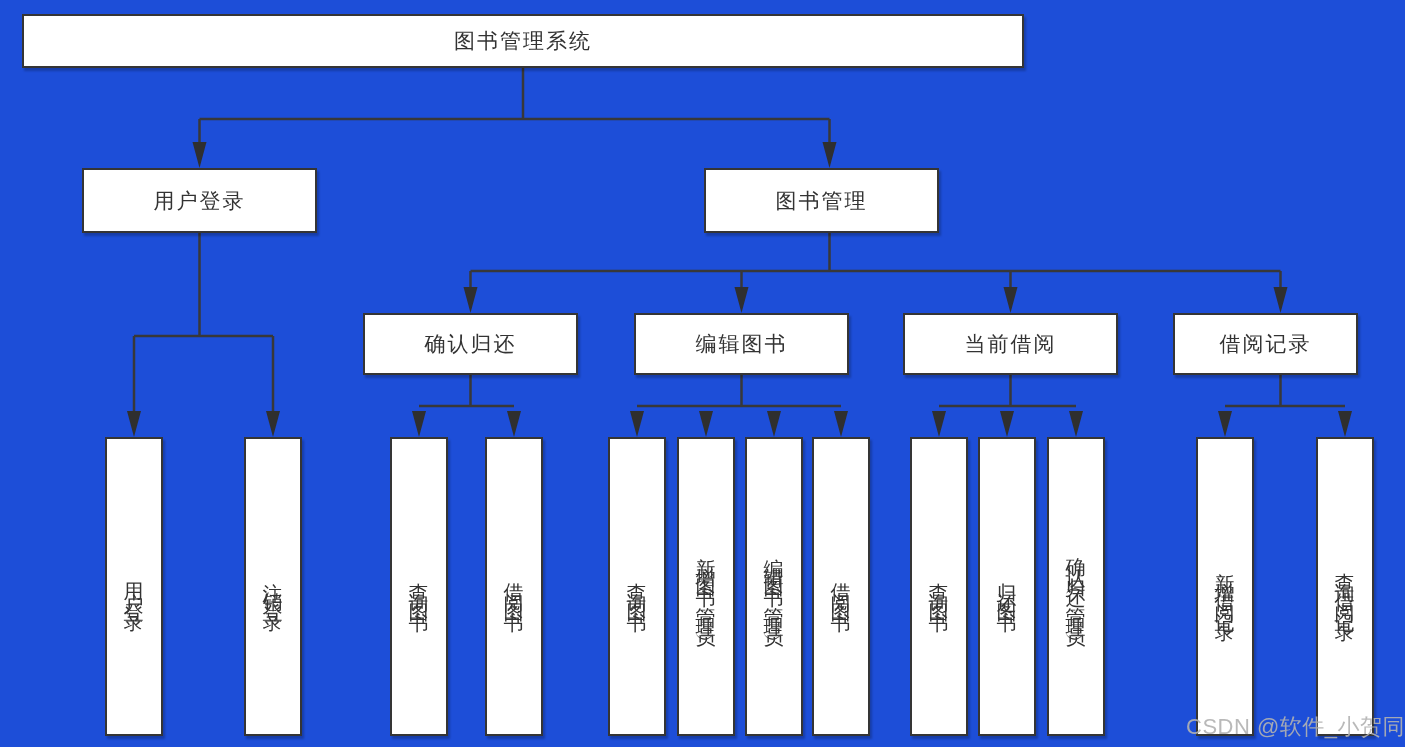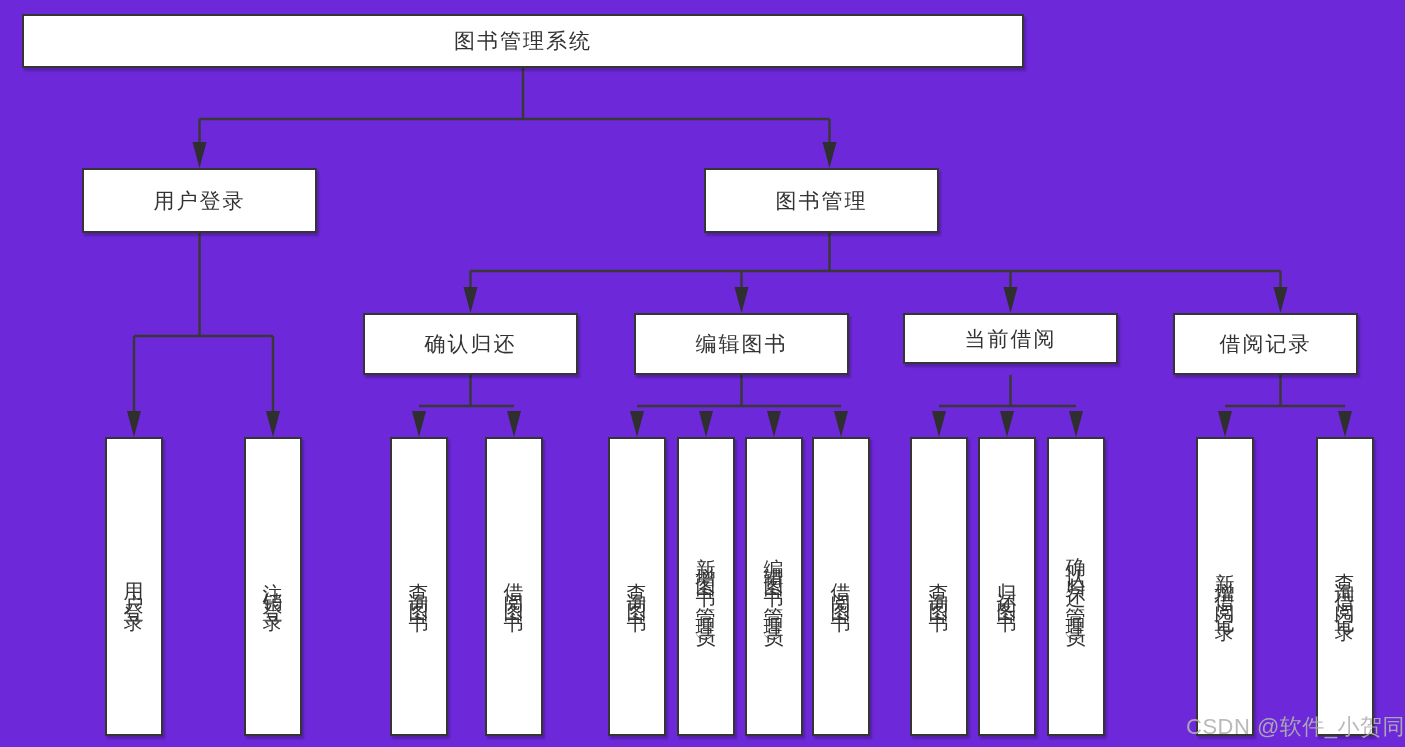--- a/index.html
+++ b/index.html
@@ -4,21 +4,21 @@
 <style>
   html, body {
     margin: 0;
     padding: 0;
     background: #ffffff;
   }
   .canvas {
     position: relative;
     width: 1405px;
     height: 747px;
-    background: #6d28d9;
+    background: #1d4ed8;
     overflow: hidden;
     font-family: "Liberation Sans", "DejaVu Sans", sans-serif;
   }
   .connectors {
     position: absolute;
     left: 0;
     top: 0;
     z-index: 1;
   }
   .box {
@@ -118,21 +118,21 @@
     </g>
   </svg>
 
   <div class="box hlabel" style="left:22px; top:14px; width:1002px; height:54px;">图书管理系统</div>
 
   <div class="box hlabel" style="left:82px; top:168px; width:235px; height:65px;">用户登录</div>
   <div class="box hlabel" style="left:704px; top:168px; width:235px; height:65px;">图书管理</div>
 
   <div class="box hlabel" style="left:363px; top:313px; width:215px; height:62px;">确认归还</div>
   <div class="box hlabel" style="left:634px; top:313px; width:215px; height:62px;">编辑图书</div>
-  <div class="box hlabel" style="left:903px; top:313px; width:215px; height:51px;">当前借阅</div>
+  <div class="box hlabel" style="left:903px; top:313px; width:215px; height:62px;">当前借阅</div>
   <div class="box hlabel" style="left:1173px; top:313px; width:185px; height:62px;">借阅记录</div>
 
   <div class="box leaf" style="left:105px; top:437px; width:58px; height:299px;">用户登录</div>
   <div class="box leaf" style="left:244px; top:437px; width:58px; height:299px;">注销登录</div>
 
   <div class="box leaf" style="left:390px; top:437px; width:58px; height:299px;">查询图书</div>
   <div class="box leaf" style="left:485px; top:437px; width:58px; height:299px;">借阅图书</div>
 
   <div class="box leaf" style="left:608px; top:437px; width:58px; height:299px;">查询图书</div>
   <div class="box leaf" style="left:677px; top:437px; width:58px; height:299px;">新增图书（管理员）</div>

